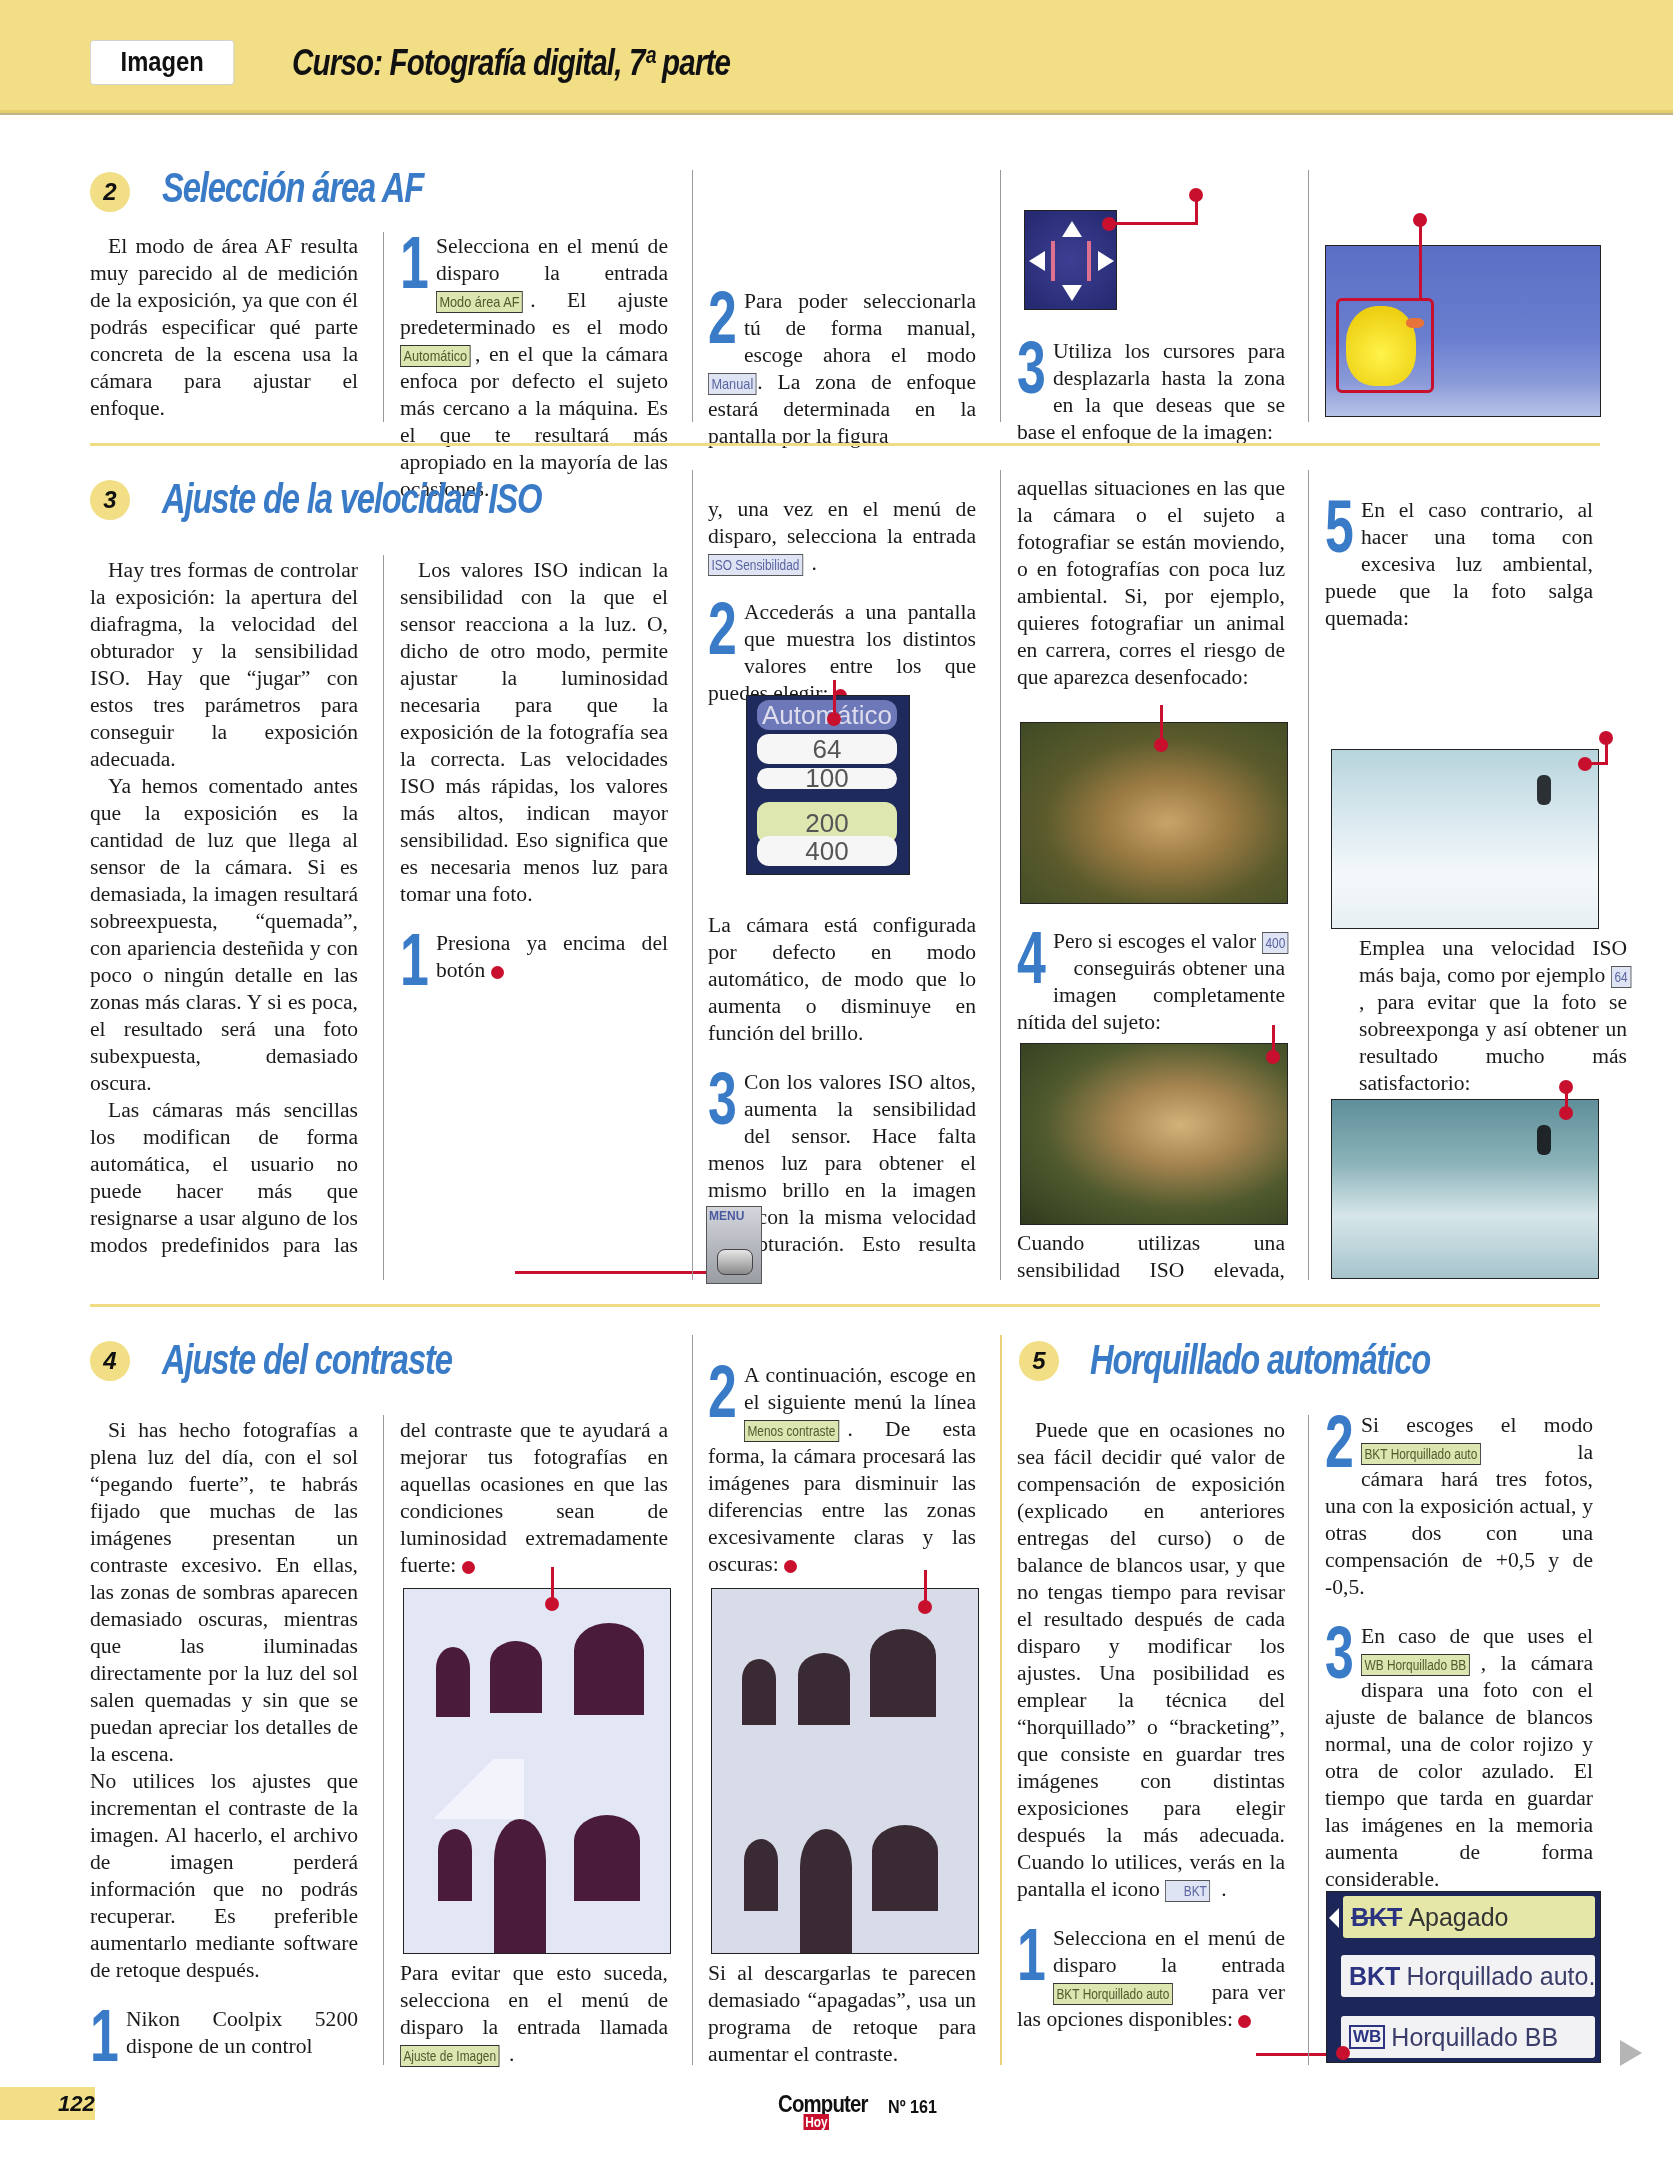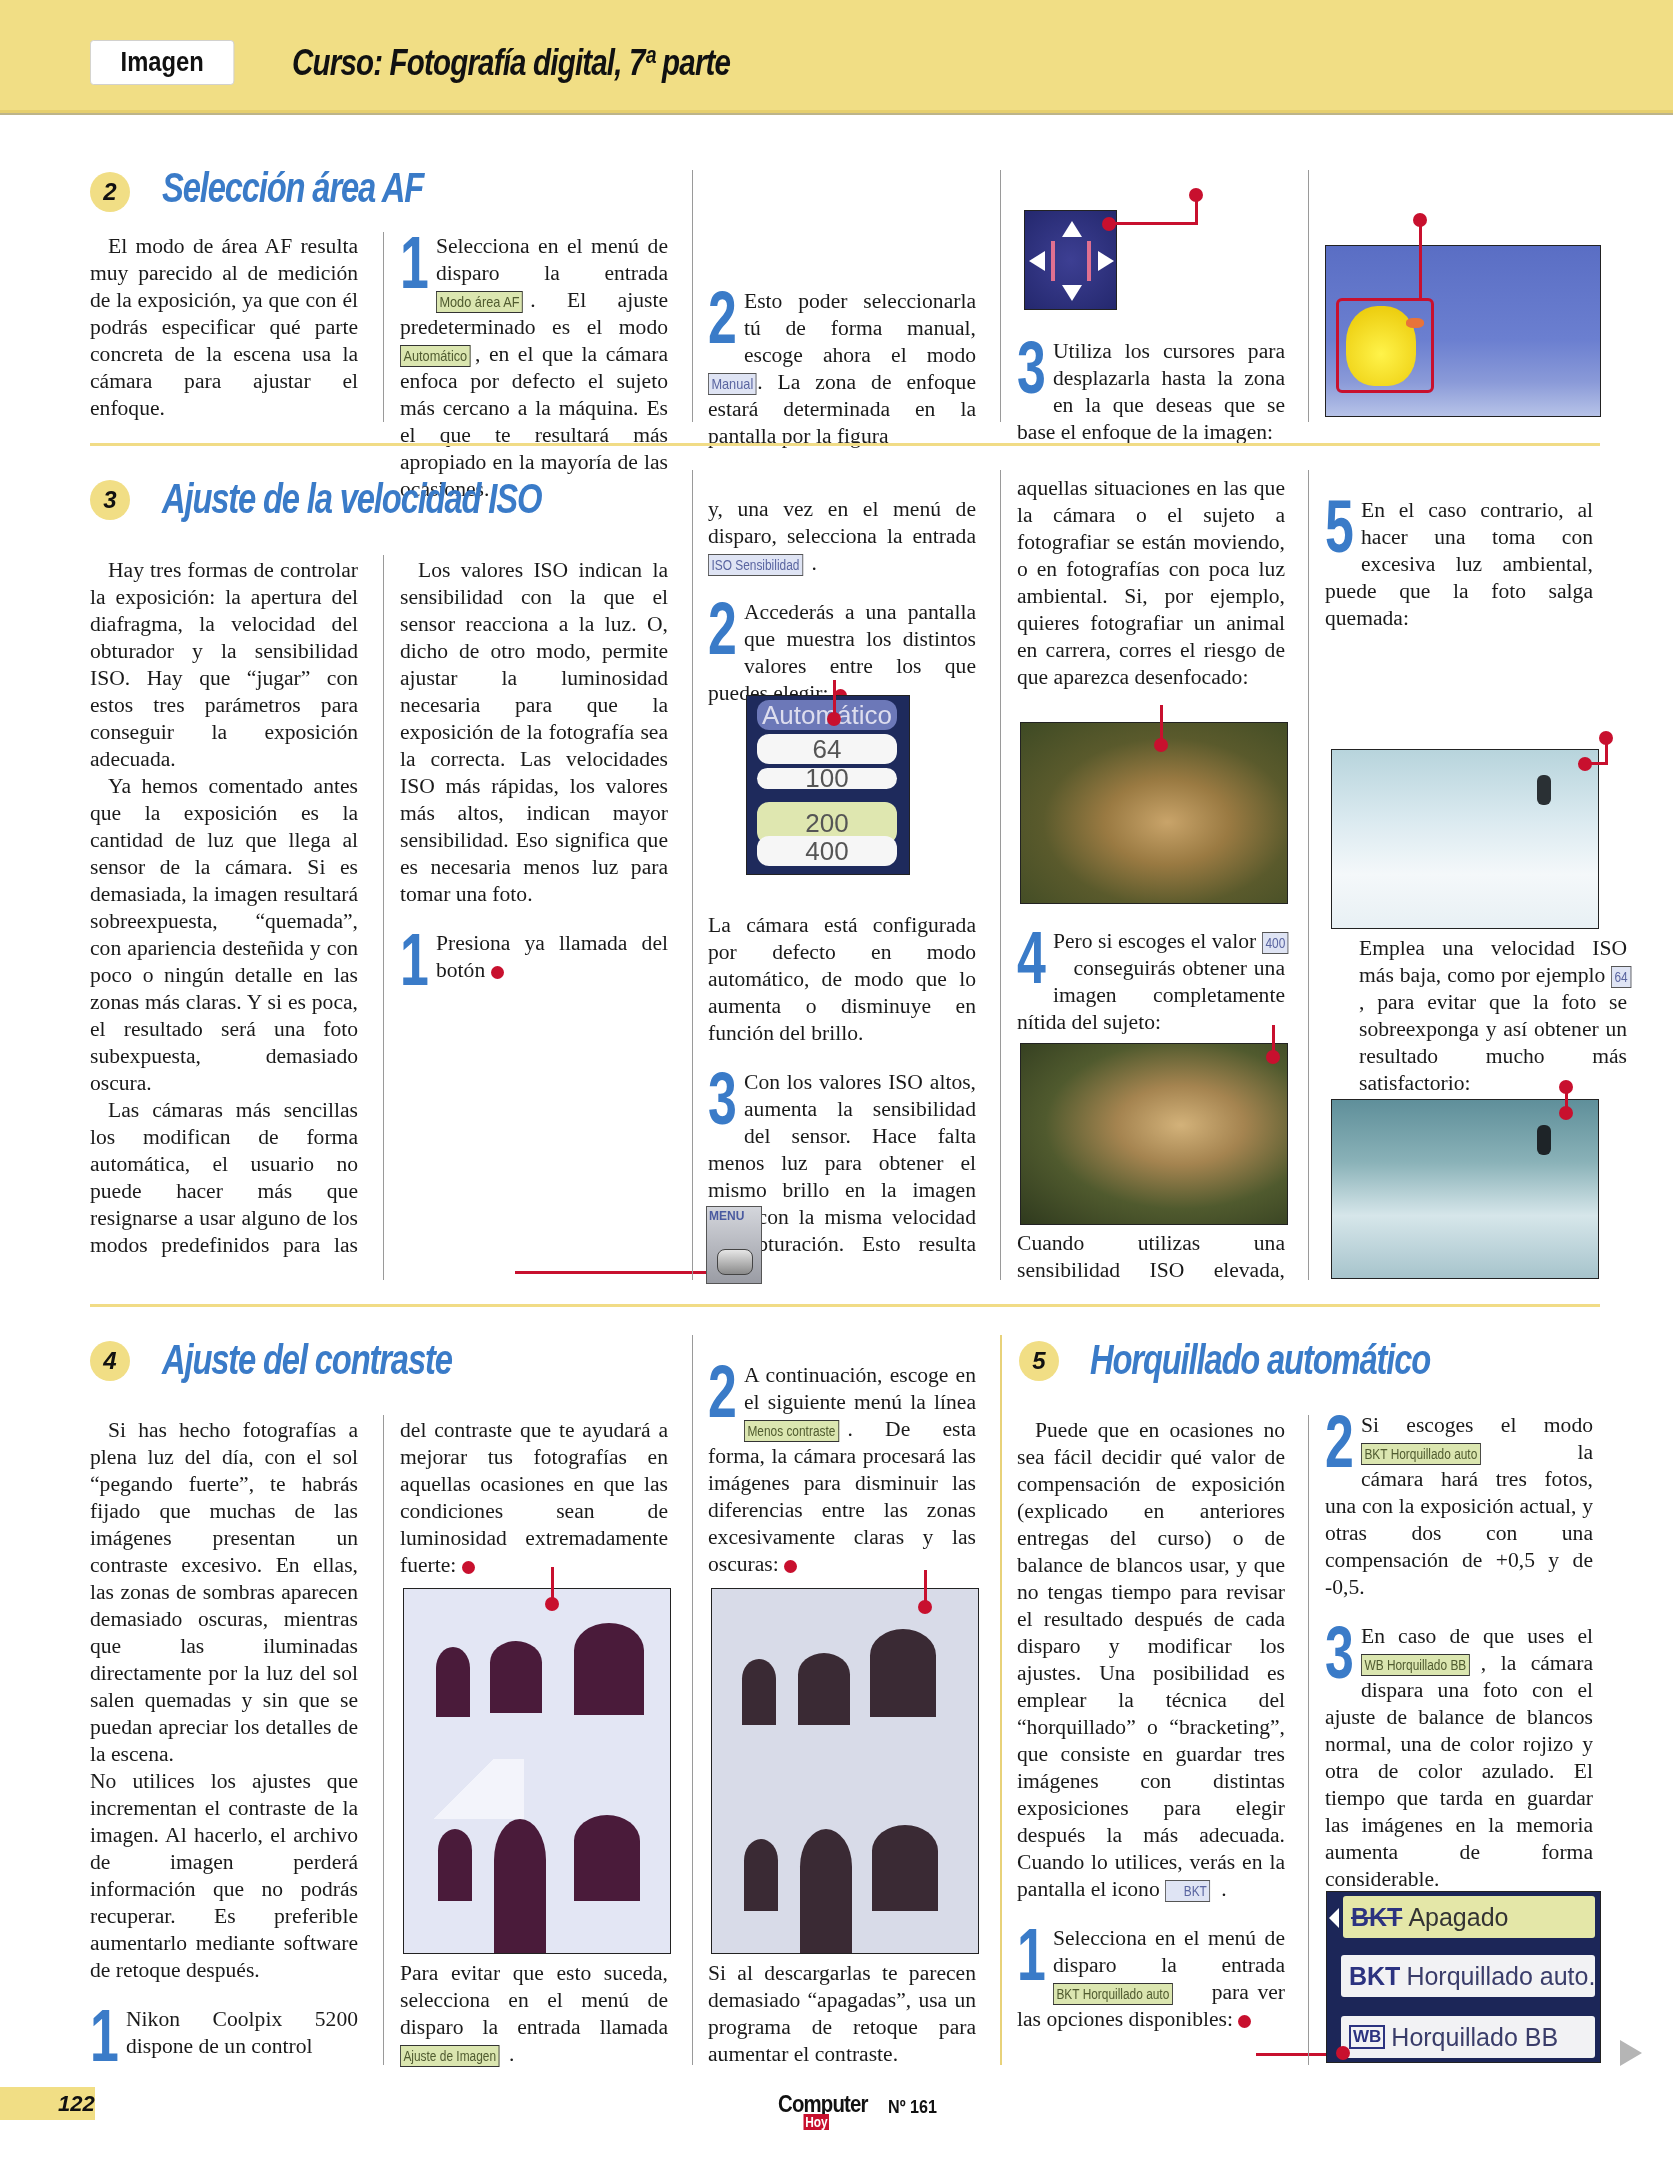--- a/index.html
+++ b/index.html
@@ -82,21 +82,21 @@
     <span>Selecciona en el menú de disparo la entrada</span>
     <span class="chip">Modo área AF</span><span>. El ajuste predeterminado es el modo</span>
     <span class="chip">Automático</span><span>, en el que la cámara enfoca por defecto el sujeto más cercano a la máquina. Es el que te resultará más apropiado en la mayoría de las ocasiones.</span>
   </div>
 </div>
 <div class="vline" style="left:692px;top:170px;height:252px;"></div>
 
 <div class="col" style="left:708px;top:288px;">
   <div class="step">
     <span class="bignum">2</span>
-    <span>Esto poder seleccionarla tú de forma manual, escoge ahora el modo</span>
+    <span>Para poder seleccionarla tú de forma manual, escoge ahora el modo</span>
     <span class="chip blue">Manual</span><span>. La zona de enfoque estará determinada en la pantalla por la figura</span>
   </div>
 </div>
 <div class="vline" style="left:1000px;top:170px;height:252px;"></div>
 
 <div class="img af-panel" style="left:1024px;top:210px;width:93px;height:100px;">
   <div style="position:absolute;left:37px;top:10px;border-left:10px solid transparent;border-right:10px solid transparent;border-bottom:16px solid #fff;"></div>
   <div style="position:absolute;left:37px;top:74px;border-left:10px solid transparent;border-right:10px solid transparent;border-top:16px solid #fff;"></div>
   <div style="position:absolute;left:4px;top:40px;border-top:10px solid transparent;border-bottom:10px solid transparent;border-right:16px solid #fff;"></div>
   <div style="position:absolute;left:73px;top:40px;border-top:10px solid transparent;border-bottom:10px solid transparent;border-left:16px solid #fff;"></div>
@@ -133,21 +133,21 @@
   <p class="ind">Hay tres formas de controlar la exposición: la apertura del diafragma, la velocidad del obturador y la sensibilidad ISO. Hay que “jugar” con estos tres parámetros para conseguir la exposición adecuada.</p>
   <p class="ind">Ya hemos comentado antes que la exposición es la cantidad de luz que llega al sensor de la cámara. Si es demasiada, la imagen resultará sobreexpuesta, “quemada”, con apariencia desteñida y con poco o ningún detalle en las zonas más claras. Y si es poca, el resultado será una foto subexpuesta, demasiado oscura.</p>
   <p class="ind" style="height:162px;overflow:hidden;">Las cámaras más sencillas los modifican de forma automática, el usuario no puede hacer más que resignarse a usar alguno de los modos predefinidos para las situaciones más habituales. Esos ajustes predeterminados no son más que distintos valores de apertura, velocidad y sensibilidad para diferentes condiciones. Por lo general, sólo los modelos avanzados permiten cambiarlos de forma manual. Coolpix 5200 sólo deja modificar uno de ellos, la velocidad ISO.</p>
 </div>
 <div class="vline" style="left:383px;top:555px;height:725px;"></div>
 
 <div class="col" style="left:400px;top:557px;">
   <p class="ind">Los valores ISO indican la sensibilidad con la que el sensor reacciona a la luz. O, dicho de otro modo, permite ajustar la luminosidad necesaria para que la exposición de la fotografía sea la correcta. Las velocidades ISO más rápidas, los valores más altos, indican mayor sensibilidad. Eso significa que es necesaria menos luz para tomar una foto.</p>
   <div class="step" style="margin-top:22px;">
     <span class="bignum">1</span>
-    <span>Presiona ya llamada del botón</span> <span class="dot"></span>
+    <span>Presiona ya encima del botón</span> <span class="dot"></span>
   </div>
 </div>
 <div class="leader" style="left:515px;top:1271px;width:215px;height:3px;"></div>
 <div class="vline" style="left:692px;top:470px;height:810px;"></div>
 
 <div class="col" style="left:708px;top:475px;margin-top:21px;">
   <p style="display:inline;">y, una vez en el menú de disparo, selecciona la entrada</p>
   <span class="chip blue small">ISO Sensibilidad</span><span>.</span>
   <div class="step" style="margin-top:22px;">
     <span class="bignum">2</span>

